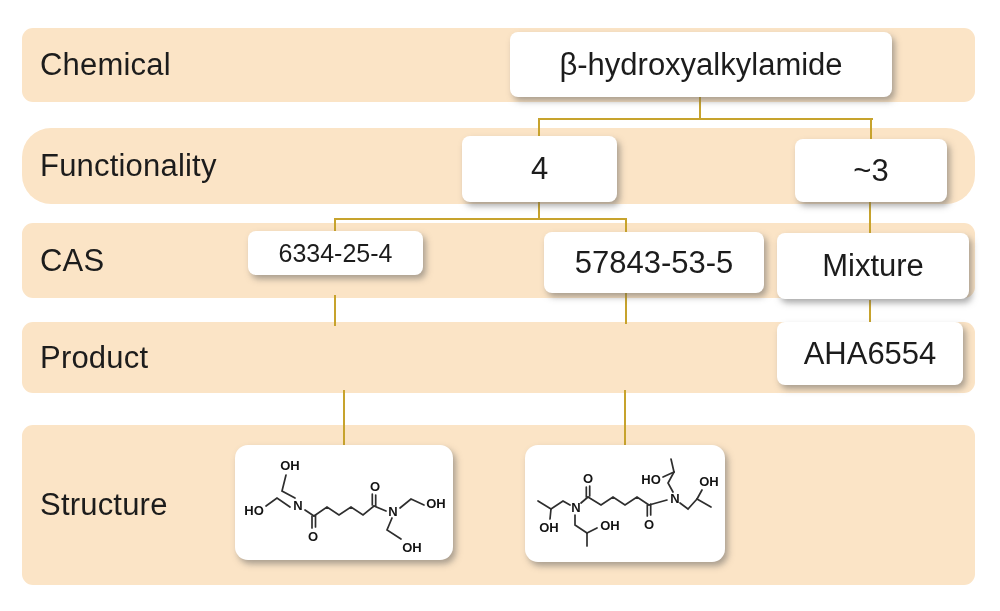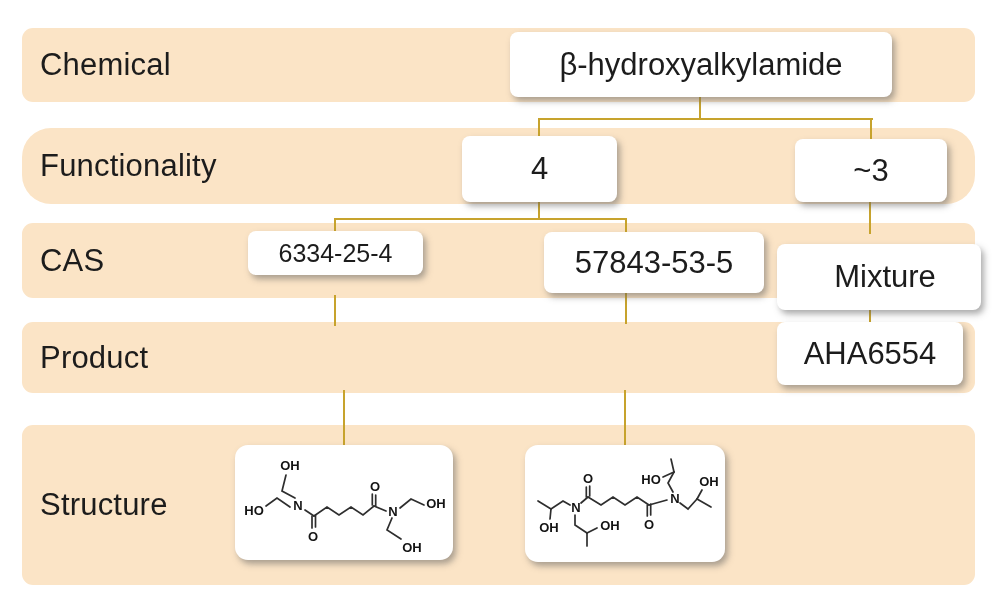--- a/index.html
+++ b/index.html
@@ -77,21 +77,21 @@
   <div class="conn" style="left:343px;top:390px;width:2px;height:56px;"></div>
   <div class="conn" style="left:624px;top:390px;width:2px;height:56px;"></div>
 
   <div class="node" style="left:510px;top:32px;width:382px;height:65px;">β-hydroxyalkylamide</div>
 
   <div class="node" style="left:462px;top:136px;width:155px;height:66px;">4</div>
   <div class="node" style="left:795px;top:139px;width:152px;height:63px;">~3</div>
 
   <div class="node" style="left:248px;top:231px;width:175px;height:44px;font-size:25px;">6334-25-4</div>
   <div class="node" style="left:544px;top:232px;width:220px;height:61px;">57843-53-5</div>
-  <div class="node" style="left:777px;top:244px;width:192px;height:66px;padding-left:12px;">Mixture</div>
+  <div class="node" style="left:777px;top:233px;width:192px;height:66px;">Mixture</div>
 
   <div class="node" style="left:777px;top:322px;width:186px;height:63px;">AHA6554</div>
 
   <div class="struct" style="left:235px;top:445px;width:218px;height:115px;">
     <svg width="218" height="115" viewBox="0 0 218 115">
 
       <polyline class="bond" points="60,53 47,46 51,30"></polyline>
 
       <polyline class="bond" points="55,62 42,53 31,61"></polyline>
 

